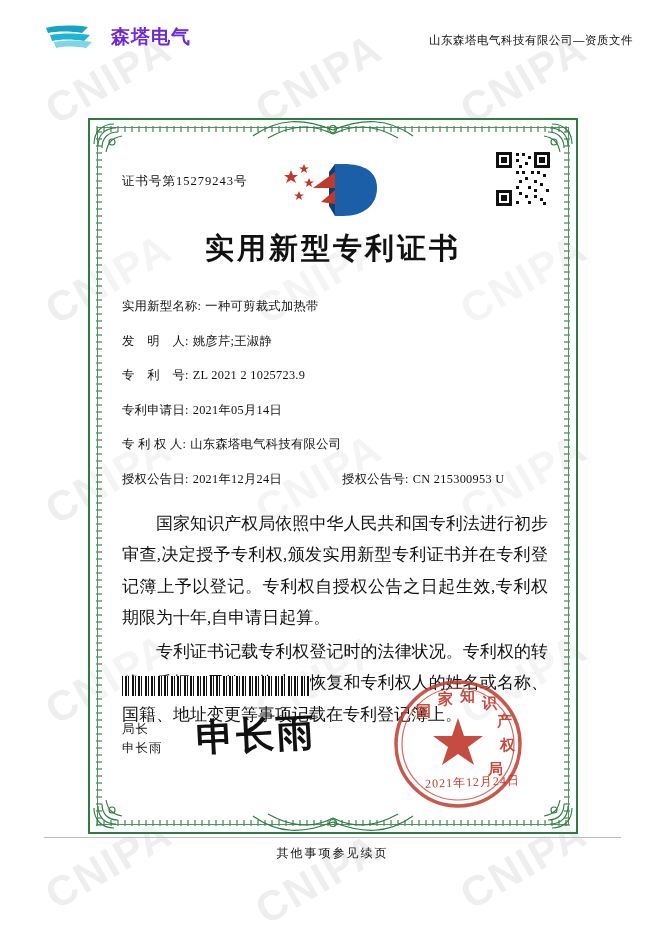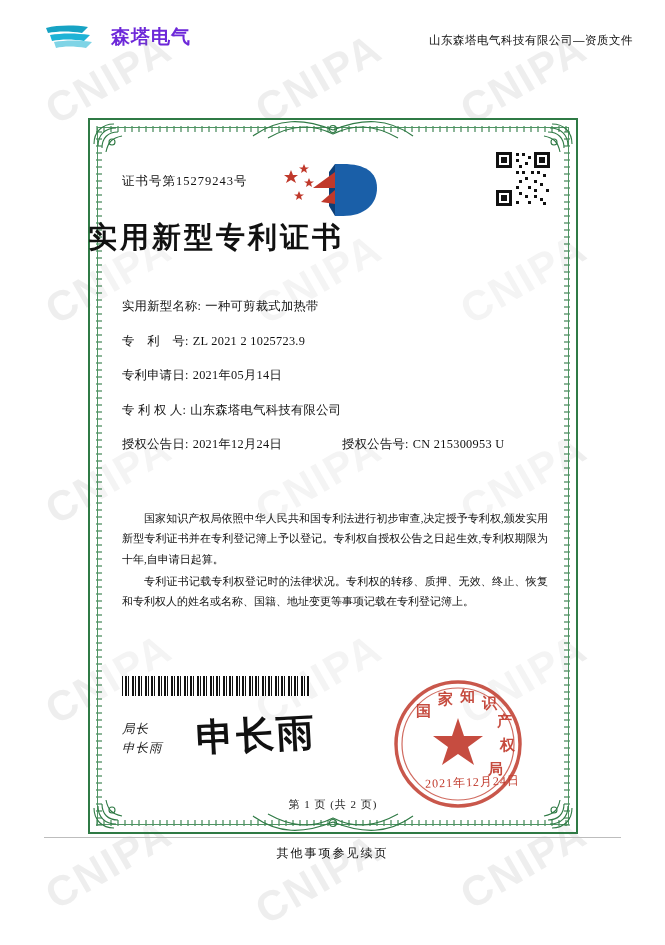--- a/index.html
+++ b/index.html
@@ -152,22 +152,22 @@
     position: absolute;
     left: 50%;
     top: 40px;
     transform: translateX(-50%);
     width: 120px;
     height: 62px;
   }
   .cert-title {
     position: absolute;
     left: 0; right: 0;
-    top: 100px;
-    text-align: left;
+    top: 111px;
+    text-align: center;
     font-size: 29px;
     font-weight: bold;
     letter-spacing: 3px;
     color: #111;
   }
 
   .fields {
     position: absolute;
     left: 34px;
     right: 30px;
@@ -192,21 +192,21 @@
     margin-left: 60px;
     white-space: pre;
     text-align: right;
   }
 
   .paragraphs {
     position: absolute;
     left: 34px;
     right: 30px;
     top: 390px;
-    font-size: 11px;
+    font-size: 17px;
     line-height: 1.85;
     color: #111;
     text-align: justify;
   }
   .paragraphs p {
     margin: 0 0 2px 0;
     text-indent: 2em;
   }
 
   .barcode {
@@ -221,21 +221,20 @@
         #111 6px 7px, #fff 7px 10px, #111 10px 12px, #fff 12px 13px);
   }
 
   .director-block {
     position: absolute;
     left: 34px;
     top: 602px;
     font-size: 12.5px;
     line-height: 1.55;
     letter-spacing: 1px;
-    font-style: italic;
   }
   .signature {
     position: absolute;
     left: 108px;
     top: 592px;
     font-family: "Liberation Serif", serif;
     font-size: 38px;
     color: #111;
     letter-spacing: 2px;
     transform: rotate(-3deg);
@@ -451,20 +450,24 @@
   </span>
 
   <div class="cert-title">实用新型专利证书</div>
 
   <div class="fields">
     <div class="field-row">
       <span class="field-label">实用新型名称:</span>
       <span class="field-value">一种可剪裁式加热带</span>
     </div>
     <div class="field-row">
+      <span class="field-label">发　明　人:</span>
+      <span class="field-value">姚彦芹;王淑静</span>
+    </div>
+    <div class="field-row">
       <span class="field-label">专　利　号:</span>
       <span class="field-value">ZL 2021 2 1025723.9</span>
     </div>
     <div class="field-row">
       <span class="field-label">专利申请日:</span>
       <span class="field-value">2021年05月14日</span>
     </div>
     <div class="field-row">
       <span class="field-label">专 利 权 人:</span>
       <span class="field-value">山东森塔电气科技有限公司</span>
@@ -504,17 +507,16 @@
         <text x="68" y="23">知</text>
         <text x="90" y="30">识</text>
         <text x="105" y="48">产</text>
         <text x="108" y="72">权</text>
         <text x="96" y="96">局</text>
       </g>
     </svg>
   </span>
   <div class="seal-date">2021年12月24日</div>
 
-  <div class="page-mark">第 1 页 (共 2 页)</div>
 </div>
 
 <div class="footer-rule"></div>
 <div class="footer-note">其他事项参见续页</div>
 
 </body></html>

